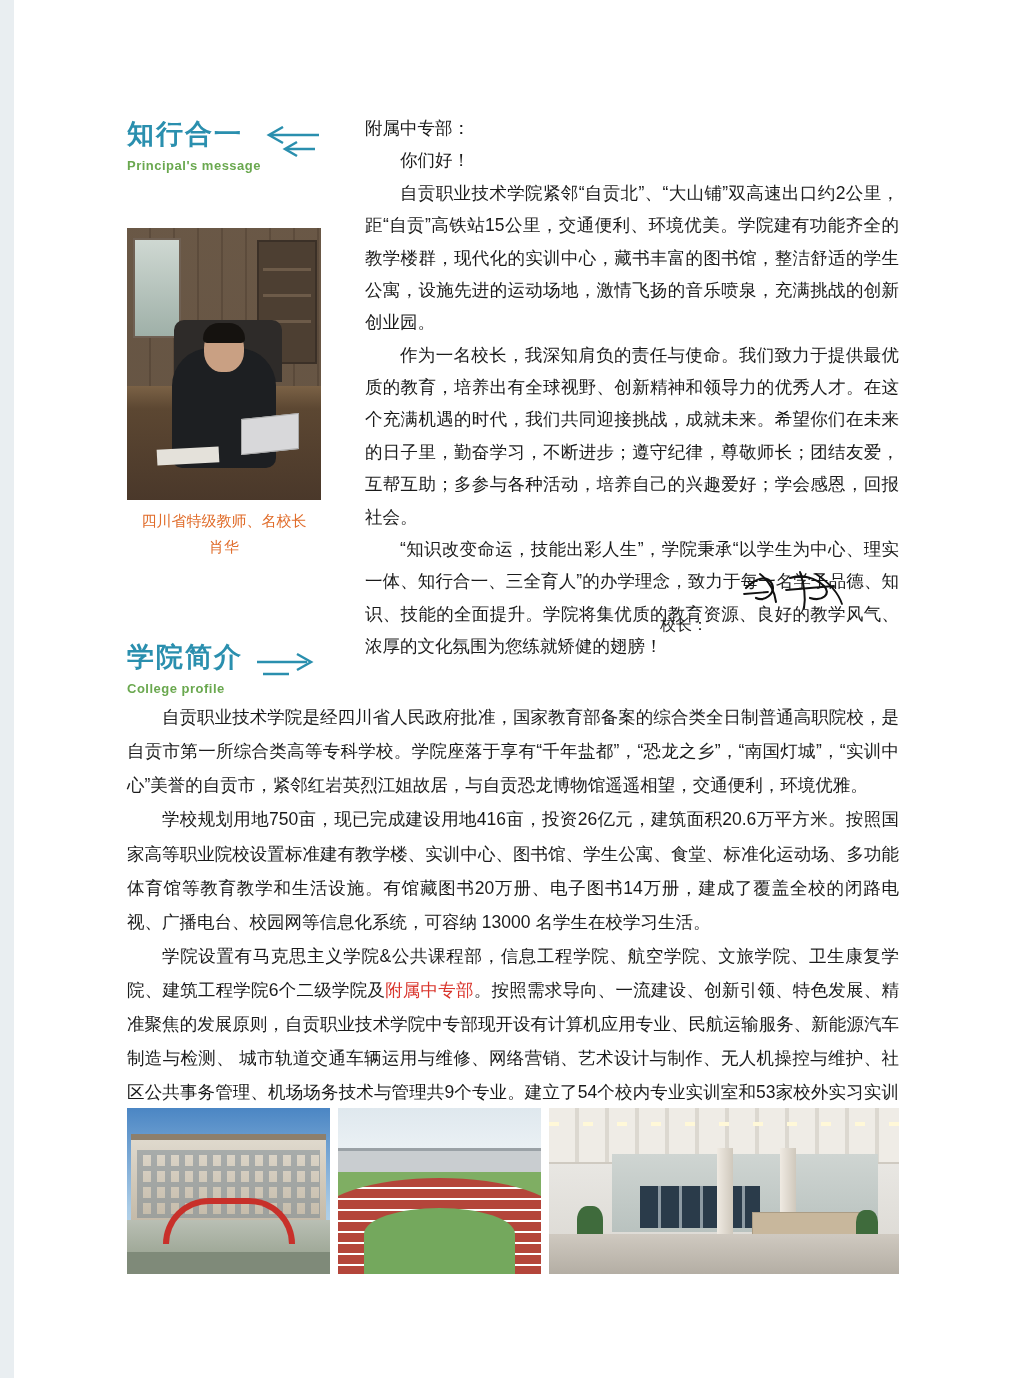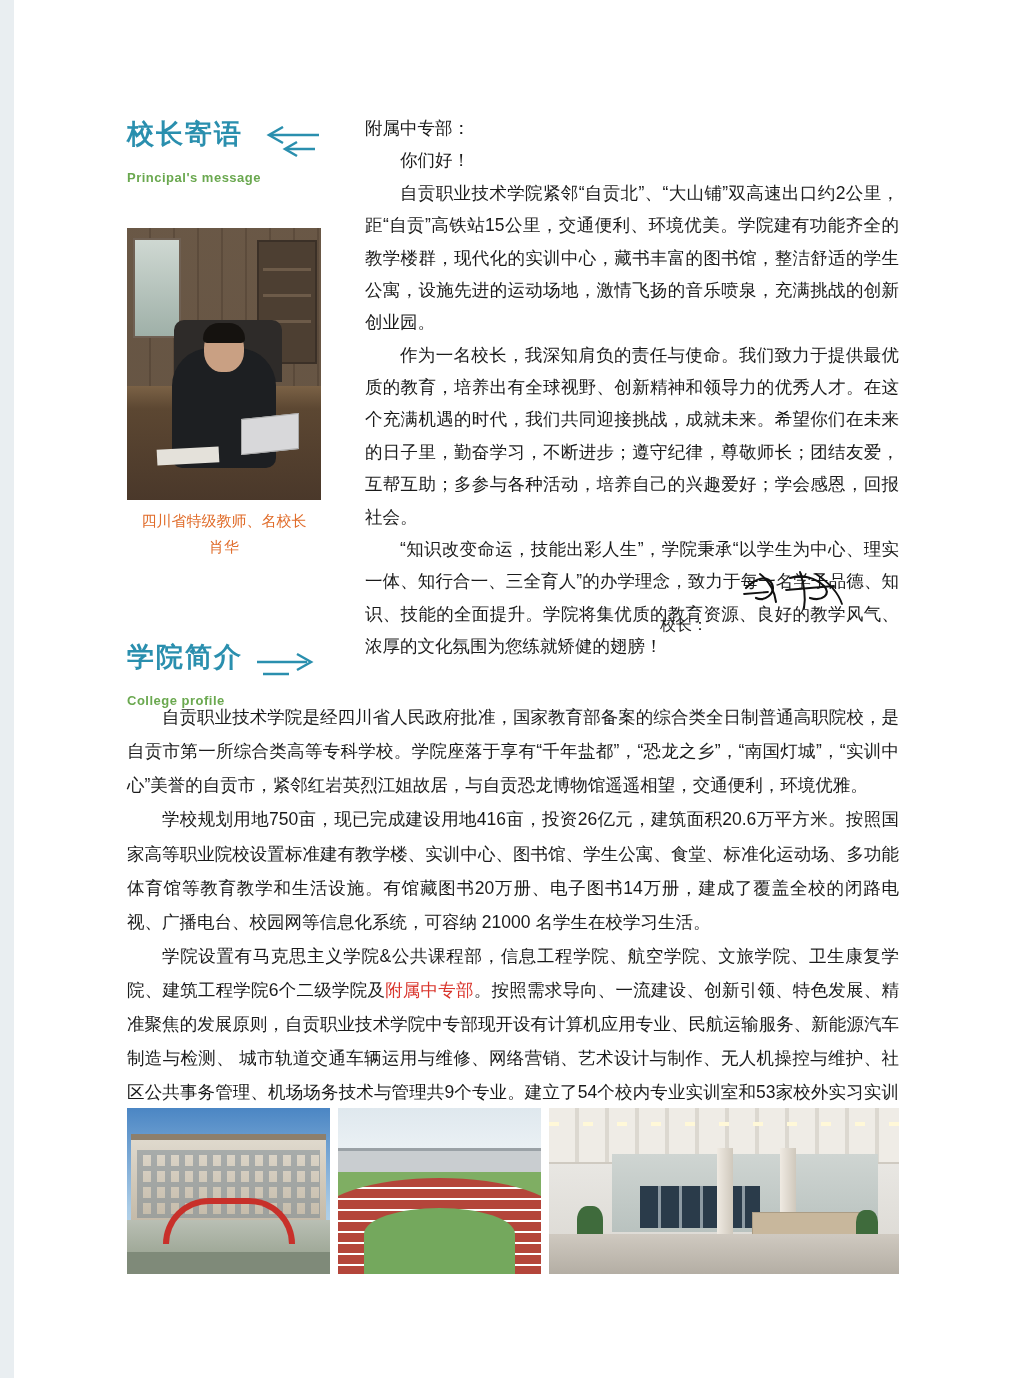--- a/index.html
+++ b/index.html
@@ -39,21 +39,21 @@
     font-weight: bold;
     color: #2a8fae;
     letter-spacing: 2px;
     line-height: 1.1;
   }
   .sh-en {
     font-size: 13px;
     font-weight: bold;
     color: #6aa84f;
     letter-spacing: 0.5px;
-    margin-top: 20px;
+    margin-top: 8px;
   }
   .arrow-left, .arrow-right {
     position: absolute;
   }
 
   
   .portrait {
     position: absolute;
     left: 127px;
     top: 228px;
@@ -323,21 +323,21 @@
   }
 </style>
 </head>
 <body>
 
 <div class="page">
 
   <div class="left-edge"></div>
 
   <div class="section-head" style="left:127px; top:120px;">
-    <div class="sh-cn">校长寄语</div>
+    <div class="sh-cn">知行合一</div>
     <div class="sh-en">Principal's message</div>
   </div>
   <div class="arrow-left" style="left:253px; top:126px;">
     <svg width="68" height="34" viewBox="0 0 68 34">
       <line x1="66" y1="9" x2="18" y2="9" stroke="#2a8fae" stroke-width="2.5"></line>
       <polyline points="30,1 16,9 30,17" fill="none" stroke="#2a8fae" stroke-width="2.5"></polyline>
       <line x1="62" y1="23" x2="34" y2="23" stroke="#2a8fae" stroke-width="2.5"></line>
       <polyline points="44,16 32,23 44,30" fill="none" stroke="#2a8fae" stroke-width="2.5"></polyline>
     </svg>
   </div>
@@ -389,21 +389,21 @@
   <div class="arrow-right" style="left:255px; top:648px;">
     <svg width="68" height="34" viewBox="0 0 68 34">
       <line x1="2" y1="14" x2="52" y2="14" stroke="#2a8fae" stroke-width="2.5"></line>
       <polyline points="42,6 56,14 42,22" fill="none" stroke="#2a8fae" stroke-width="2.5"></polyline>
       <line x1="8" y1="26" x2="34" y2="26" stroke="#2a8fae" stroke-width="2.5"></line>
     </svg>
   </div>
 
   <div class="profile-body">
     <p>自贡职业技术学院是经四川省人民政府批准，国家教育部备案的综合类全日制普通高职院校，是自贡市第一所综合类高等专科学校。学院座落于享有“千年盐都”，“恐龙之乡”，“南国灯城”，“实训中心”美誉的自贡市，紧邻红岩英烈江姐故居，与自贡恐龙博物馆遥遥相望，交通便利，环境优雅。</p>
-    <p>学校规划用地750亩，现已完成建设用地416亩，投资26亿元，建筑面积20.6万平方米。按照国家高等职业院校设置标准建有教学楼、实训中心、图书馆、学生公寓、食堂、标准化运动场、多功能体育馆等教育教学和生活设施。有馆藏图书20万册、电子图书14万册，建成了覆盖全校的闭路电视、广播电台、校园网等信息化系统，可容纳 21000 名学生在校学习生活。</p>
+    <p>学校规划用地750亩，现已完成建设用地416亩，投资26亿元，建筑面积20.6万平方米。按照国家高等职业院校设置标准建有教学楼、实训中心、图书馆、学生公寓、食堂、标准化运动场、多功能体育馆等教育教学和生活设施。有馆藏图书20万册、电子图书14万册，建成了覆盖全校的闭路电视、广播电台、校园网等信息化系统，可容纳 13000 名学生在校学习生活。</p>
     <p><span>学院设置有马克思主义学院&amp;公共课程部，信息工程学院、航空学院、文旅学院、卫生康复学院、建筑工程学院6个二级学院及</span><span class="hl">附属中专部</span><span>。按照需求导向、一流建设、创新引领、特色发展、精准聚焦的发展原则，自贡职业技术学院中专部现开设有计算机应用专业、民航运输服务、新能源汽车制造与检测、 城市轨道交通车辆运用与维修、网络营销、艺术设计与制作、无人机操控与维护、社区公共事务管理、机场场务技术与管理共9个专业。建立了54个校内专业实训室和53家校外实习实训基地。</span></p>
   </div>
 
   <div class="photos">
     <div class="ph ph1">
       <div class="sky"></div>
       <div class="bldg"></div>
       <div class="ground"></div>
       <div class="arch"></div>
       <div class="plaza"></div>

